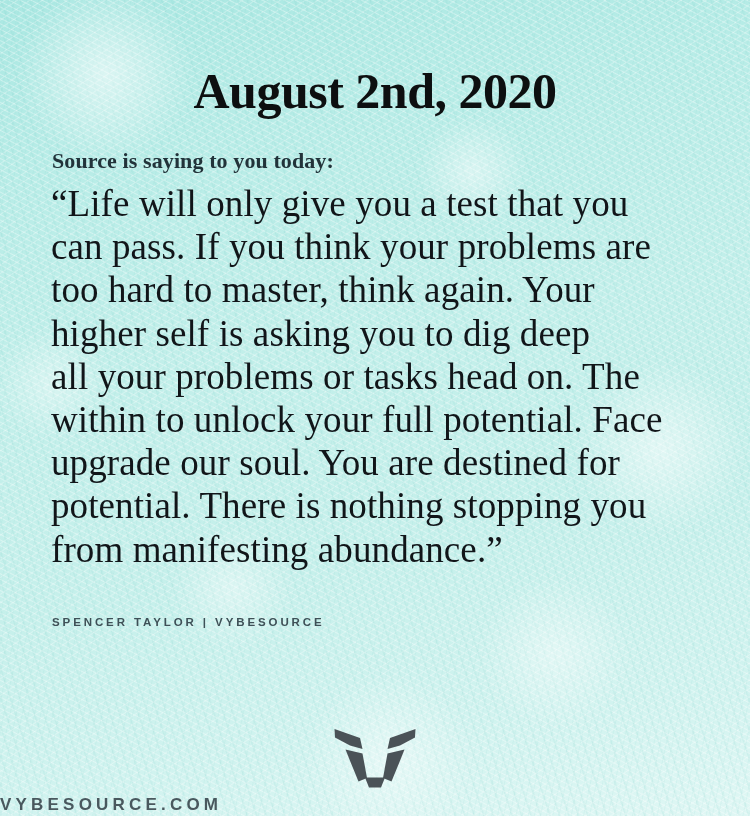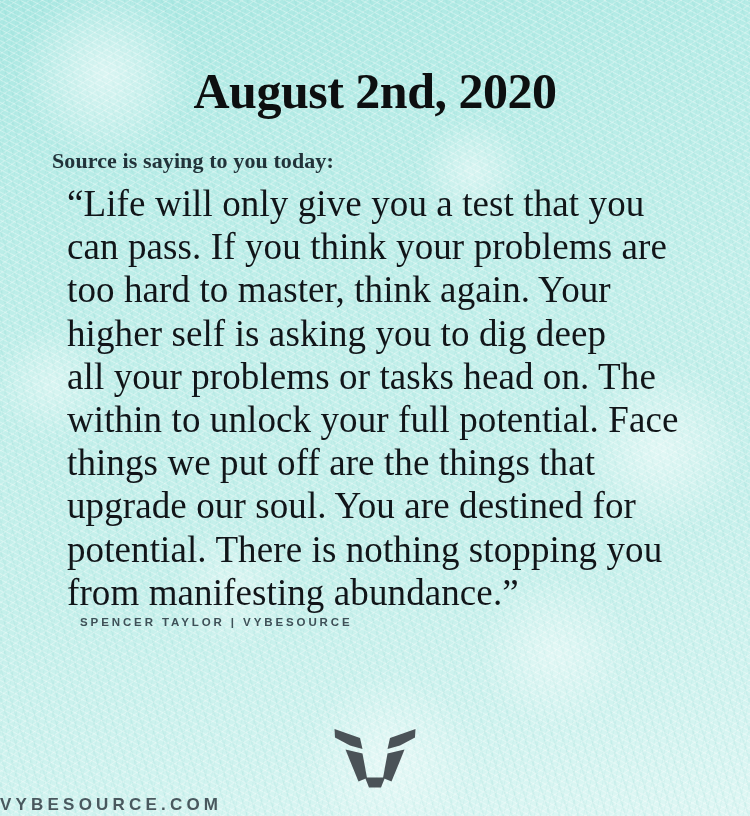--- a/index.html
+++ b/index.html
@@ -99,21 +99,21 @@
     font-weight: 700;
     font-size: 22px;
     letter-spacing: 0.1px;
     color: #22333a;
   }
 
   
   .quote {
     position: absolute;
     top: 182px;
-    left: 67px;
+    left: 51px;
     width: 668px;
     font-family: "Liberation Serif", "DejaVu Serif", serif;
     font-weight: 400;
     font-size: 37px;
     line-height: 43.2px;
     color: #111519;
     letter-spacing: 0.1px;
   }
   .quote .ln { display: block; white-space: nowrap; }
 
@@ -121,21 +121,20 @@
   .attrib {
     position: absolute;
     top: 616px;
     left: 52px;
     font-family: "Liberation Sans", "DejaVu Sans", sans-serif;
     font-weight: 600;
     font-size: 11.5px;
     letter-spacing: 2.9px;
     color: #3e5057;
     text-transform: uppercase;
-    margin-left: 28px;
   }
 
   
   .logo-mark {
     position: absolute;
     top: 726px;
     left: 50%;
     transform: translateX(-50%);
     width: 86px;
     height: 62px;
@@ -172,21 +171,20 @@
 
     <div class="kicker">Source is saying to you today:</div>
 
     <div class="quote">
       <span class="ln">“Life will only give you a test that you</span>
       <span class="ln">can pass. If you think your problems are</span>
       <span class="ln">too hard to master, think again. Your</span>
       <span class="ln">higher self is asking you to dig deep</span>
       <span class="ln">all your problems or tasks head on. The</span>
       <span class="ln">within to unlock your full potential. Face</span>
-      <span class="ln">things we put off are the things that</span>
       <span class="ln">upgrade our soul. You are destined for</span>
       <span class="ln">potential. There is nothing stopping you</span>
       <span class="ln">from manifesting abundance.”</span>
     </div>
 
     <div class="attrib">SPENCER TAYLOR | VYBESOURCE</div>
 
     <div class="logo-mark">
       <svg viewBox="0 0 86 62" xmlns="http://www.w3.org/2000/svg">
         <g fill="#4a5257">

